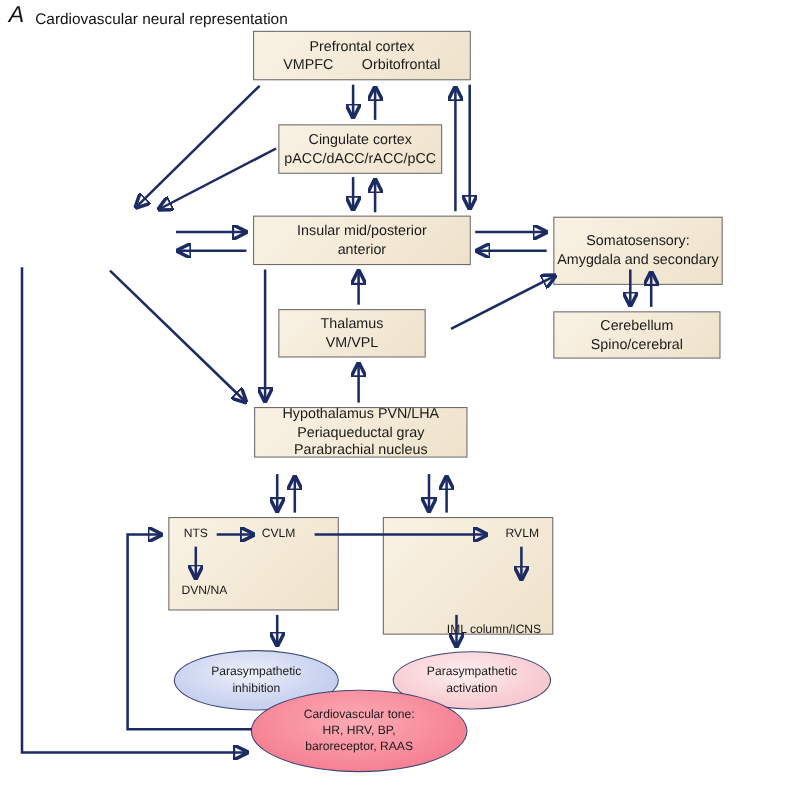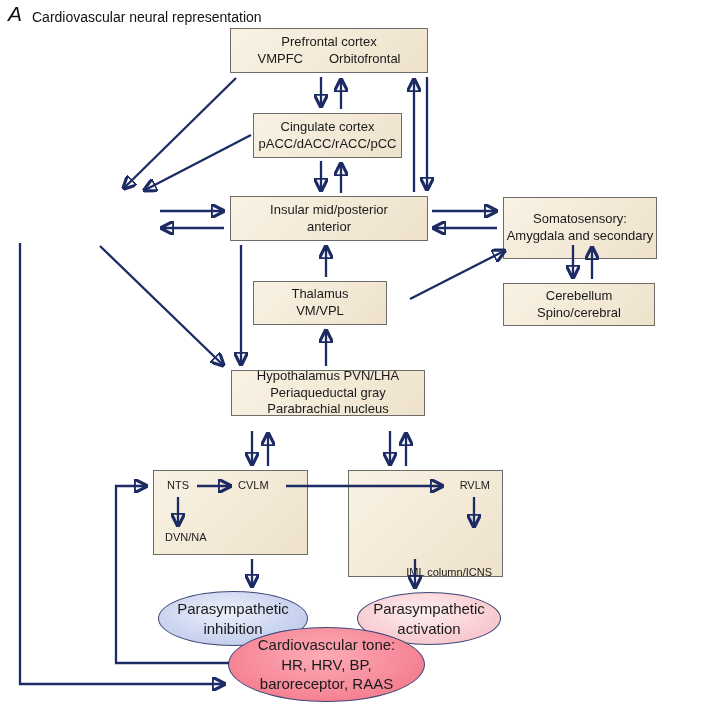--- a/index.html
+++ b/index.html
@@ -19,21 +19,21 @@
     border:1.6px solid #6e6c68;
     display:flex;flex-direction:column;align-items:center;justify-content:center;
     text-align:center;font-size:13px;line-height:1.3;
   }
   .box .sub-row{display:flex;gap:26px;justify-content:center;}
   .bs-label{position:absolute;font-size:11px;white-space:nowrap;}
   .ellipse{
     position:absolute;box-sizing:border-box;border-radius:50%;
     border:1.6px solid #3c4677;
     display:flex;flex-direction:column;align-items:center;justify-content:center;
-    text-align:center;font-size:15px;line-height:1.32;
+    text-align:center;font-size:11px;line-height:1.32;
   }
   .ellipse.inh{background:radial-gradient(ellipse at 45% 38%,#eef1fa 0%,#ccd5f0 55%,#b9c5e9 100%);}
   .ellipse.act{background:radial-gradient(ellipse at 45% 38%,#fdf0f1 0%,#f9d0d5 55%,#f5bbc3 100%);}
   .ellipse.cardio{background:radial-gradient(ellipse at 48% 38%,#fcabb5 0%,#f78b9b 55%,#f16e82 100%);align-items:center;}
   svg.arrows{position:absolute;left:0;top:0;width:720px;height:720px;z-index:5;pointer-events:none;}
   svg.arrows line, svg.arrows path{stroke:#1c2b63;stroke-width:2.3;fill:none;}
 </style>
 </head>
 <body>
 

